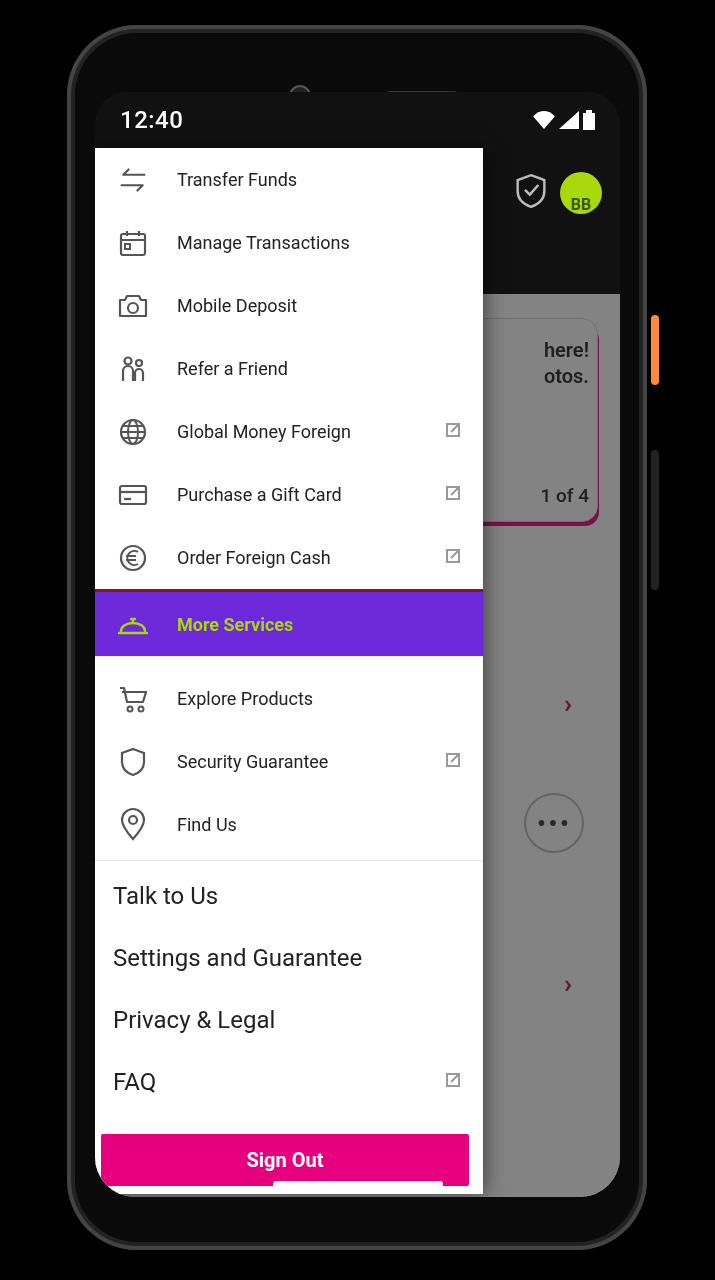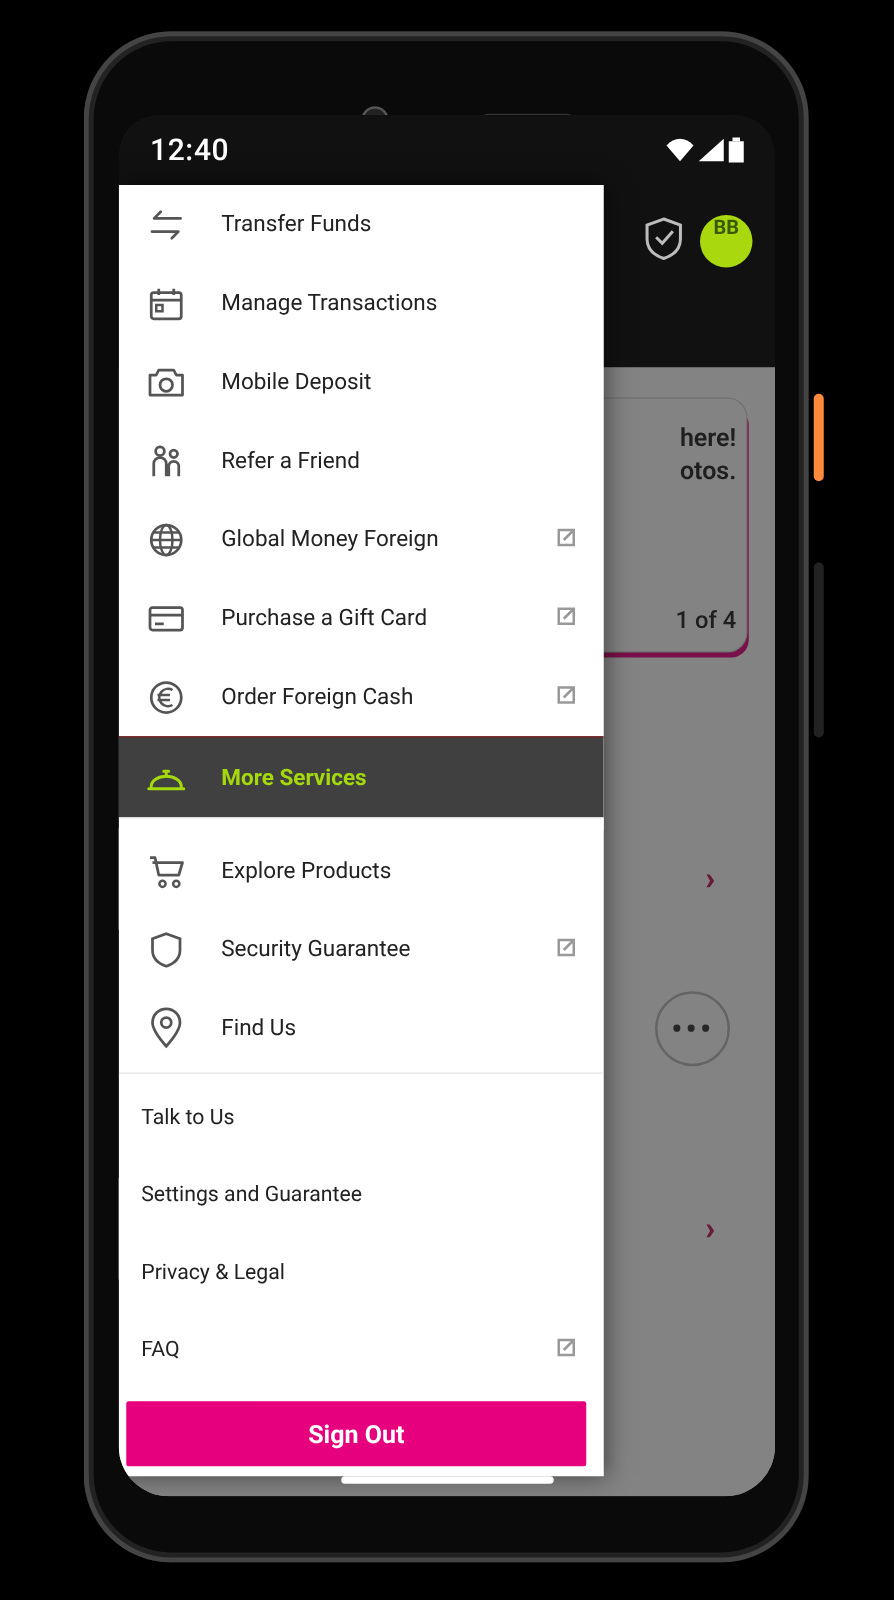--- a/index.html
+++ b/index.html
@@ -42,21 +42,21 @@
   .status-left { font-size: 24px; font-weight: 500; letter-spacing: 0.5px; }
   .status-right { display: flex; align-items: center; gap: 4px; }
   .icon-svg { display: block; }
 
   
   .bg-content { position: absolute; inset: 56px 0 0 0; background: #111; }
   .bg-topbar { height: 90px; display: flex; justify-content: flex-end; align-items: center; gap: 14px; padding-right: 18px; }
   .shield-chip { width: 30px; height: 34px; }
   .avatar-chip {
     width: 42px; height: 42px; border-radius: 50%; background: #a8d80d;
-    display: flex; align-items: flex-start; justify-content: center;
+    display: flex; align-items: flex-end; justify-content: center;
     color: #3a5a00; font-weight: 700; font-size: 16px;
   }
   .scrim { position: absolute; inset: 146px 0 0 0; background: #fff; }
   .scrim-dim { position: absolute; inset: 146px 0 0 0; background: rgba(30,30,30,0.55); }
 
   .promo-card {
     position: absolute; top: 170px; right: 22px; width: 140px; height: 170px;
     background: #fff; border-radius: 16px; border: 1px solid #d5d5d5;
     box-shadow: 3px 6px 0 -2px #e6007e;
     display: flex; flex-direction: column; align-items: flex-end; justify-content: space-between;
@@ -69,45 +69,45 @@
   .bg-row .chev { color: #c2185b; font-size: 26px; font-weight: 900; }
   .bg-row1 { top: 510px; }
   .bg-row2 { top: 790px; }
   .more-dots { position: absolute; top: 645px; right: 36px; width: 56px; height: 56px; border-radius: 50%; border: 2px solid #bbb; background: #fff; display:flex; align-items:center; justify-content:center; color:#333; font-size: 28px; letter-spacing: 2px;}
 
   .nav-bar { position: absolute; left: 0; right: 0; bottom: 10px; display: flex; justify-content: center;}
   .nav-pill { width: 170px; height: 6px; background: #fff; border-radius: 3px;}
 
   
   .drawer {
-    position: absolute; left: 0; top: 56px; bottom: 16px;
+    position: absolute; left: 0; top: 56px; bottom: 3px;
     width: 388px; background: #fff; display: flex; flex-direction: column;
     box-shadow: 2px 0 18px rgba(0,0,0,0.5);
   }
   .menu-scroll { flex: 1 1 auto; overflow: hidden; }
   .menu-item {
     height: 63px; display: flex; align-items: center;
     padding: 0 18px 0 12px; gap: 18px;
   }
   .menu-item .icon-slot { width: 52px; display:flex; justify-content:center; }
   .menu-item .label { flex: 1; color: #222; font-size: 18px; }
   .menu-item .ext { width: 22px; color: #888; }
   .menu-item.active {
-    background: #404040; height: 64px; border-top: 1px solid #7f1d1d;
+    background: #6d28d9; height: 64px; border-top: 3px solid #7f1d1d;
   }
   .menu-item.active .label { color: #a4d90b; font-weight: 700; }
   .menu-item.active svg path, .menu-item.active svg line, .menu-item.active svg rect, .menu-item.active svg circle { stroke: #a4d90b !important; }
   .section-gap { height: 10px; background: #fff; border-top: 1px solid #eee; }
   .thin-divider { height: 1px; background: #e5e5e5; margin: 4px 0; }
 
   .plain-item {
     height: 62px; display: flex; align-items: center;
     padding: 0 18px 0 18px; gap: 14px;
   }
-  .plain-item .label { flex: 1; color: #222; font-size: 17px; }
+  .plain-item .label { flex: 1; color: #222; font-size: 24px; }
 
   .signout-btn {
     margin: 2px 14px 8px 6px;
     height: 52px; background: #e6007e; color: #fff; font-size: 20px; font-weight: 700;
     display: flex; align-items: center; justify-content: center; border-radius: 2px;
   }
 
   svg { overflow: visible; }
 </style>
 </head>

